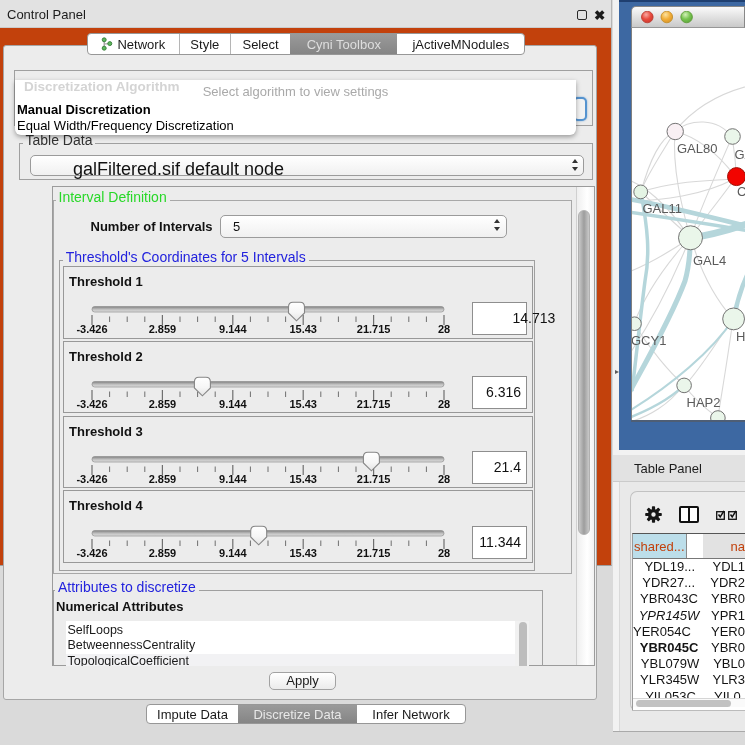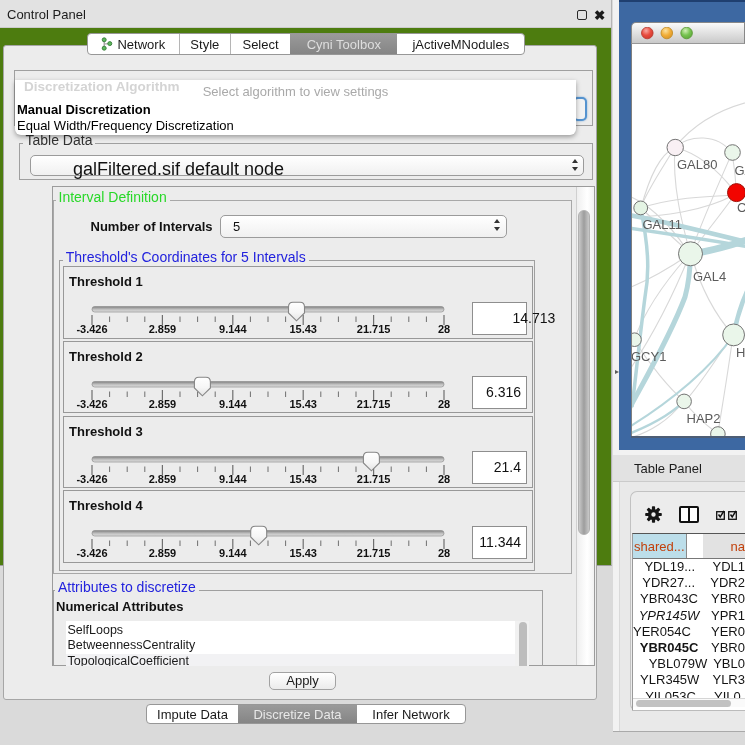--- a/index.html
+++ b/index.html
@@ -5,21 +5,21 @@
 * { margin:0; padding:0; box-sizing:border-box; }
 html,body { width:745px; height:745px; overflow:hidden; }
 body { font-family:"Liberation Sans", sans-serif; background:#dadada; position:relative; }
 .abs { position:absolute; }
 .grpbox { position:absolute; border:1px solid #9f9f9f; }
 .grptitle { position:absolute; font-size:14px; padding:0 3px; background:#ececec; line-height:14px; }
 </style>
 </head>
 <body>
 
-<div class="abs" id="cpwin" style="left:0;top:0;width:612px;height:566px;background:#4d7c0f;border-right:1px solid #b5b5b5;border-bottom:1px solid #9e9e9e;">
+<div class="abs" id="cpwin" style="left:0;top:0;width:612px;height:566px;background:#c2410c;border-right:1px solid #b5b5b5;border-bottom:1px solid #9e9e9e;">
 
   <div class="abs" style="left:0;top:0;width:611px;height:28px;background:#e2e2e2;border-bottom:1px solid #cbcbcb;"></div>
   <div class="abs" style="left:7px;top:7px;font-size:13px;color:#1c1c1c;">Control Panel</div>
   <div class="abs" style="left:577px;top:10px;width:10px;height:10px;border:1.6px solid #2a2a2a;border-radius:2px;"></div>
   <div class="abs" style="left:594px;top:6.5px;font-size:13.5px;font-weight:bold;color:#1a1a1a;">✖</div>
 
   <div class="abs" style="left:3px;top:45px;width:594px;height:655px;background:#ececec;border:1px solid #a6a6a6;border-radius:3px;"></div>
 
   <div class="abs" style="left:86.8px;top:33px;width:438.6px;height:22px;background:#fff;border:1px solid #979797;border-radius:4px;overflow:hidden;display:flex;font-size:13px;color:#1a1a1a;">
     <div style="width:92px;display:flex;align-items:center;justify-content:center;border-right:1px solid #b5b5b5;">
@@ -286,21 +286,21 @@
   </div>
 </div>
 
 <div class="abs" style="left:613px;top:0;width:5.5px;height:731px;background:#f2f2f2;"></div>
 <div class="abs" style="left:615px;top:369.5px;width:0;height:0;border-top:2.5px solid transparent;border-bottom:2.5px solid transparent;border-left:4px solid #5a5a5a;"></div>
 
 <div class="abs" style="left:618.5px;top:0;width:126.5px;height:450px;background:#3d68a2;">
   <div class="abs" style="left:0;top:0;width:100%;height:2px;background:#1f3f70;"></div>
 </div>
 
-<div class="abs" style="left:631px;top:6px;width:114px;height:416px;margin-top:16px;">
+<div class="abs" style="left:631px;top:6px;width:114px;height:416px;">
   <div class="abs" style="left:0;top:0;width:114px;height:22px;background:linear-gradient(#fafafa,#c9c9c9);border:1px solid #888;border-bottom:1px solid #979797;border-radius:5px 0 0 0;"></div>
   <svg class="abs" style="left:8px;top:5px;" width="70" height="13" viewBox="0 0 70 13">
     <defs>
       <radialGradient id="glr" cx="0.4" cy="0.3" r="0.8">
           <stop offset="0" stop-color="#f8a9a2"></stop>
           <stop offset="0.5" stop-color="#e84b3e"></stop>
           <stop offset="1" stop-color="#c8362b"></stop>
         </radialGradient>
       <radialGradient id="gly" cx="0.4" cy="0.3" r="0.8">
           <stop offset="0" stop-color="#fbe2a0"></stop>
@@ -437,21 +437,21 @@
         </div>
       <div style="display:flex;height:16.2px;line-height:16.2px;">
           <div style="width:75px;text-align:left;">YER054C</div>
           <div style="padding-left:6px;">YER0</div>
         </div>
       <div style="display:flex;height:16.2px;line-height:16.2px;">
           <div style="width:75px;text-align:center;font-weight:bold;">YBR045C</div>
           <div style="padding-left:6px;">YBR0</div>
         </div>
       <div style="display:flex;height:16.2px;line-height:16.2px;">
-          <div style="width:75px;text-align:right;">YBL079W</div>
+          <div style="width:75px;text-align:center;">YBL079W</div>
           <div style="padding-left:6px;">YBL0</div>
         </div>
       <div style="display:flex;height:16.2px;line-height:16.2px;">
           <div style="width:75px;text-align:center;">YLR345W</div>
           <div style="padding-left:6px;">YLR3</div>
         </div>
       <div style="display:flex;height:16.2px;line-height:16.2px;">
           <div style="width:75px;text-align:center;">YIL053C</div>
           <div style="padding-left:6px;">YIL0</div>
         </div>

